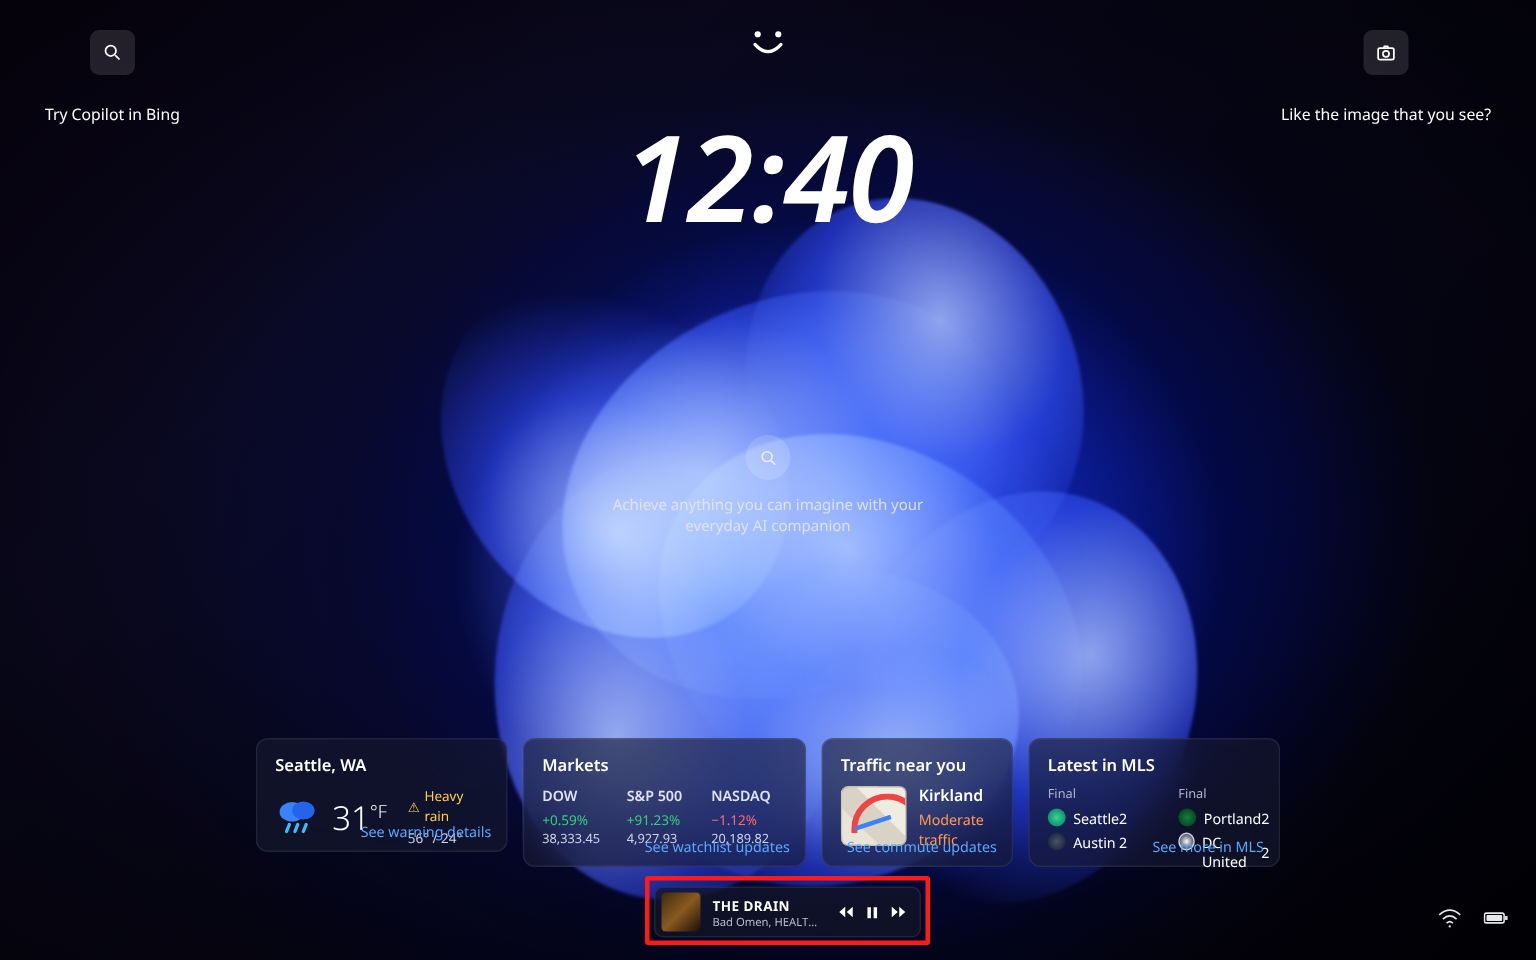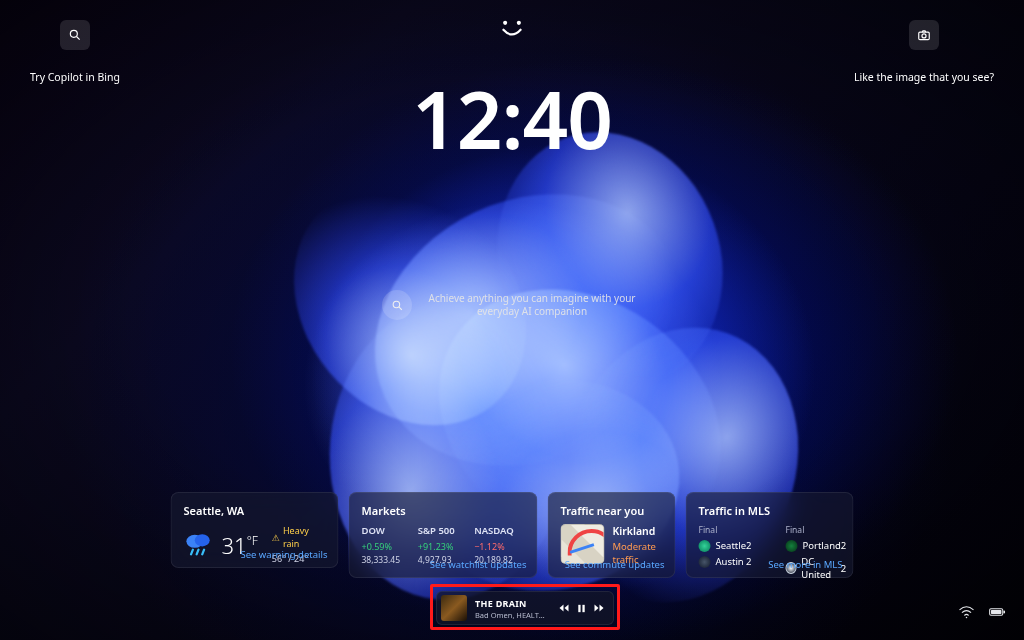--- a/index.html
+++ b/index.html
@@ -47,29 +47,29 @@
   .centerhead {
     position: absolute; top: 18px; left: 50%; transform: translateX(-50%);
     display: flex; flex-direction: column; align-items: center; gap: 8px; color: #fff;
   }
   .centerhead .hello-icon svg { width: 24px; height: 20px; }
   .centerhead .msg { font-size: 12px; font-weight: 500; letter-spacing: 0.1px; text-align:center;}
 
   
   .clock {
     position: absolute; top: 78px; left: 0; right: 0;
-    display: flex; flex-direction: column; align-items: center; color: #fff;
+    display: flex; flex-direction: column; align-items: center; color: #fff; font-style: italic;
   }
   .clock .time { font-size: 80px; font-weight: 600; line-height: 1; letter-spacing: -1px;}
   .clock .date { font-size: 17px; font-weight: 500; margin-top: 6px; }
 
   
   .copilot {
     position: absolute; top: 290px; left: 50%; transform: translateX(-50%);
-    display: flex; flex-direction: row; align-items: center; gap: 10px; color: #e6e6e6;
+    display: flex; flex-direction: column; align-items: center; gap: 10px; color: #e6e6e6;
   }
   .copilot .searchbtn {
     width: 30px; height: 30px; border-radius: 50%;
     background: rgba(255,255,255,0.16);
     display: flex; align-items: center; justify-content: center;
   }
   .copilot .searchbtn svg{width:13px;height:13px;stroke:#f0f0f0;fill:none;stroke-width:2}
   .copilot .tagline { font-size: 10px; line-height: 1.35; text-align: center; max-width: 220px; opacity: .9;}
 
   
@@ -121,21 +121,21 @@
   .mapthumb::after{content:"";position:absolute;left:8px;top:22px;width:25px;height:3px;background:#3b82f6;transform:rotate(-18deg)}
   .traffic .place{font-size:10.5px;font-weight:600}
   .traffic .status{font-size:9.5px;color:#ff9b52;margin-top:2px}
 
   
   .mls { width: 168px; height: 86px; }
   .mls .cols{display:flex;gap:34px}
   .mls .gcol{flex:1}
   .mls .final{font-size:8.5px;color:#aeb3cc;margin-bottom:4px}
   .teamrow{display:flex;align-items:center;justify-content:space-between;font-size:9.5px;margin-bottom:3px}
-  .teamrow .tn{display:flex;align-items:center;gap:5px}
+  .teamrow .tn{display:flex;align-items:flex-start;gap:5px}
   .badge{width:12px;height:12px;border-radius:50%}
   .b-green{background:radial-gradient(circle,#34d399,#047857)}
   .b-navy{background:radial-gradient(circle,#475569,#0f172a)}
   .b-port{background:radial-gradient(circle,#15803d,#052e16)}
   .b-dc{background:radial-gradient(circle,#f8fafc,#0f172a);border:1px solid #cbd5e1}
   .mls .link{left:auto;right:10px}
 
   
   .mediaHL{position:absolute;left:430px;bottom:10px;width:190px;height:46px;border:3px solid #ff1a1a;border-radius:2px;pointer-events:none}
   .media {
@@ -274,21 +274,21 @@
       <div class="mapthumb"></div>
       <div>
         <div class="place">Kirkland</div>
         <div class="status">Moderate traffic</div>
       </div>
     </div>
     <div class="link">See commute updates</div>
   </div>
 
   <div class="card mls">
-    <div class="title">Traffic in MLS</div>
+    <div class="title">Latest in MLS</div>
     <div class="cols">
       <div class="gcol">
         <div class="final">Final</div>
         <div class="teamrow">
             <span class="tn">
               <span class="badge b-green"></span>
               <span>Seattle</span>
             </span>
             <span>2</span>
           </div>

